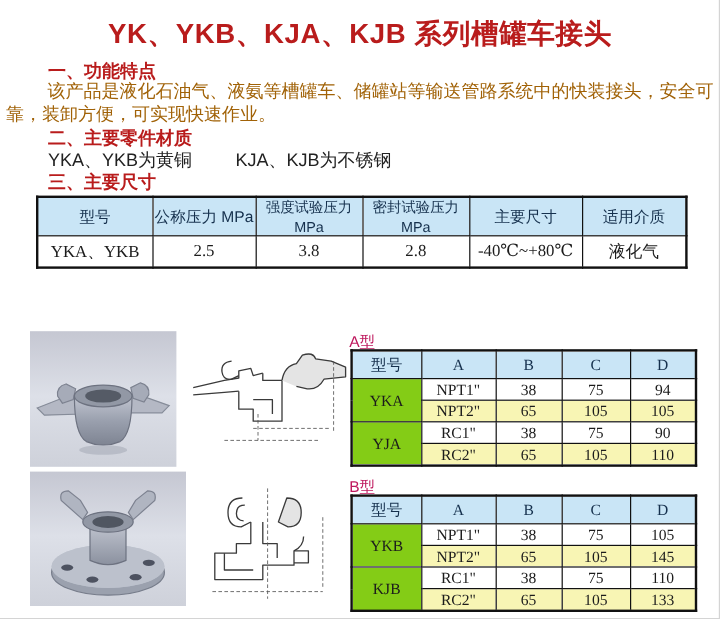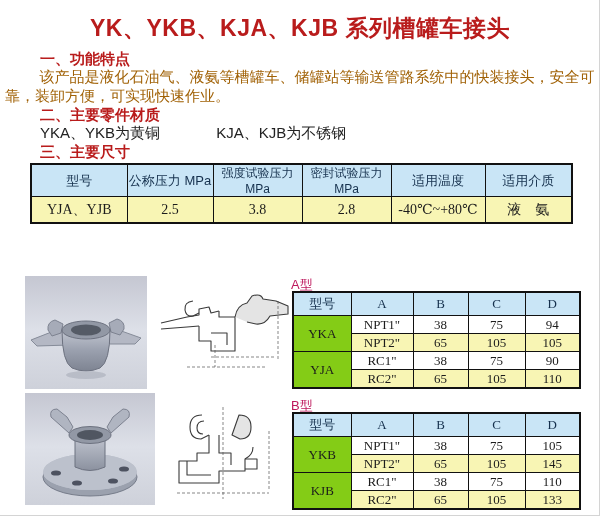--- a/index.html
+++ b/index.html
@@ -31,21 +31,21 @@
   .s3{top:143px;}
   .s4{top:247px;margin-top:36px;}
   .body-text{
     top:67px;left:5px;width:592px;
     font-size:15px;line-height:19px;
     text-indent:2.3em;margin:0;color:#a16207;
   }
   .materials-line{
     top:124px;left:40px;font-size:15px;color:#222;white-space:nowrap;
   }
-  .materials-line .gap{margin-left:52px;}
+  .materials-line .gap{margin-left:32px;}
 
   table{border-collapse:collapse;table-layout:fixed;}
   th,td{border:1px solid #111;text-align:center;padding:0;overflow:hidden;}
 
   
   .perf{top:163px;left:30px;width:541px;border:2px solid #111;}
   .perf th{
     background:#c9e5f6;height:24px;
     font-size:13px;font-weight:normal;color:#15304d;
   }
@@ -116,32 +116,32 @@
       <col class="c4">
       <col class="c5">
       <col class="c6">
     </colgroup>
   <thead>
     <tr>
       <th>型号</th>
       <th>公称压力 MPa</th>
       <th>强度试验压力MPa</th>
       <th>密封试验压力MPa</th>
-      <th>适用温度</th>
+      <th>主要尺寸</th>
       <th>适用介质</th>
     </tr>
   </thead>
   <tbody>
-    <tr class="yellow">
-      <td>YJA、YJB</td>
+    <tr class="white">
+      <td>YKA、YKB</td>
       <td>2.5</td>
       <td>3.8</td>
       <td>2.8</td>
       <td>-40℃~+80℃</td>
-      <td>液　氨</td>
+      <td>液化气</td>
     </tr>
   </tbody>
 </table>
 
 <div class="abs sec-heading s4">四、主要尺寸</div>
 
 <div class="abs photo photo-a">
   <svg width="122" height="113" viewBox="0 0 122 113">
     <defs>
       <linearGradient id="mA" x1="0" y1="0" x2="0" y2="1">

